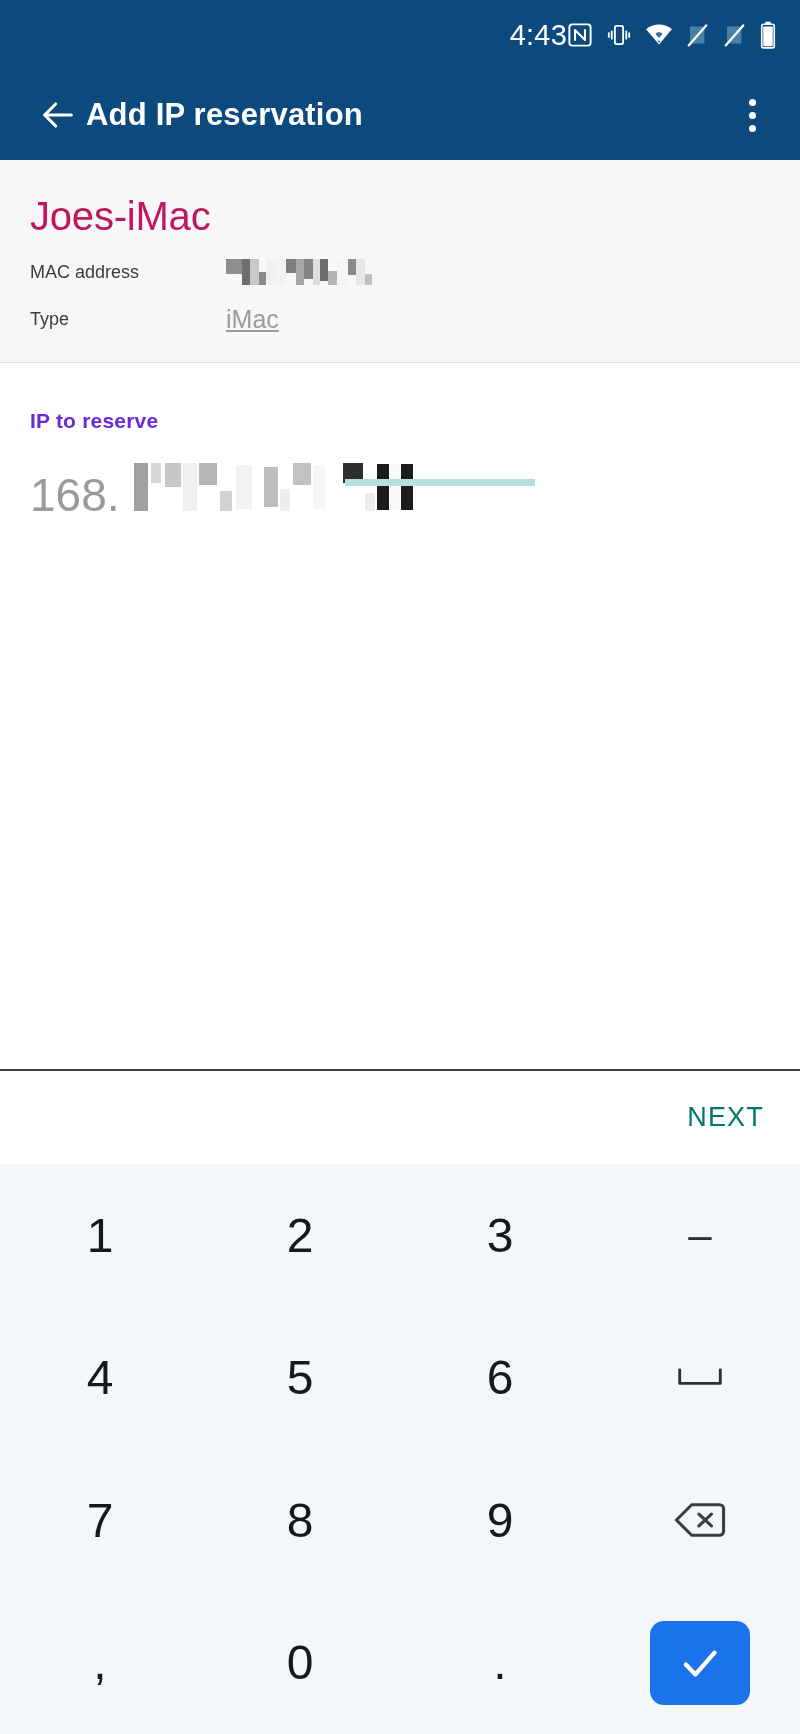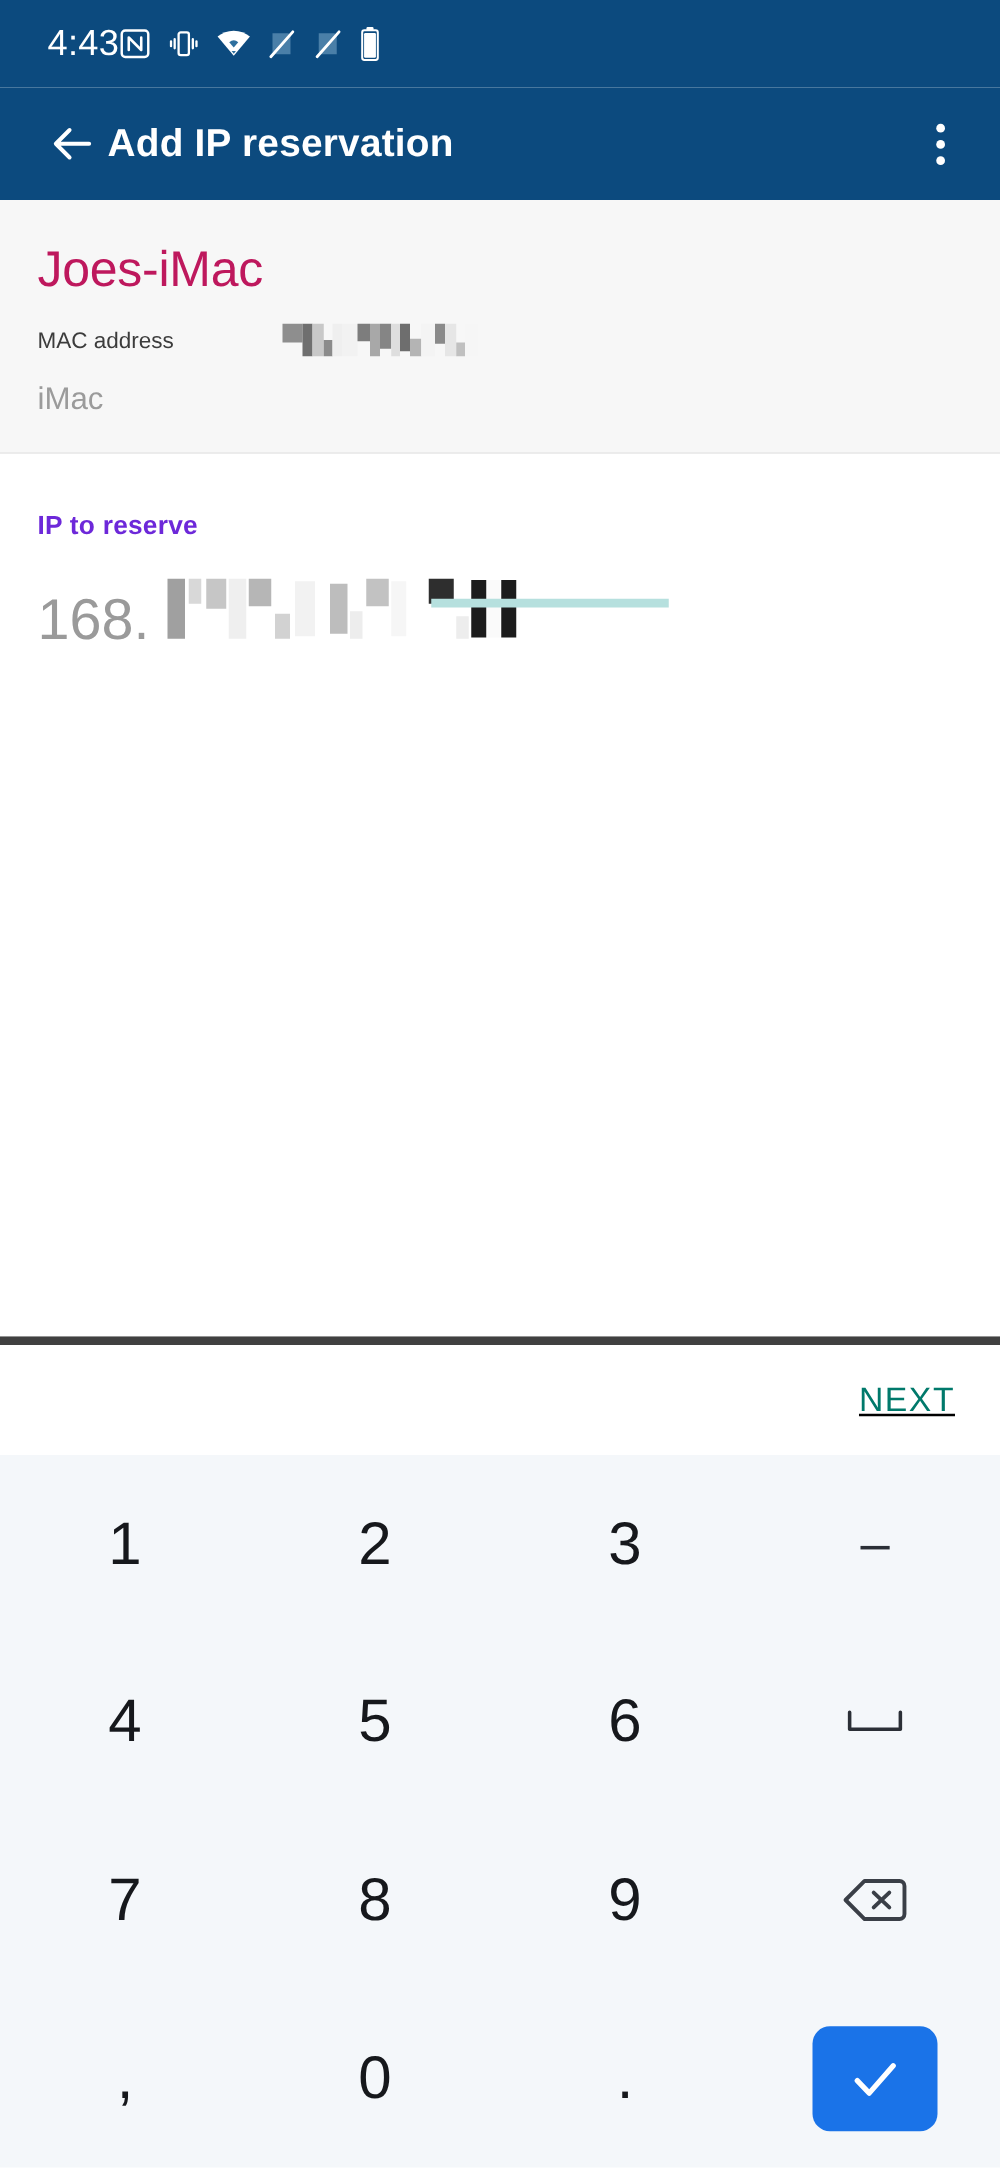--- a/index.html
+++ b/index.html
@@ -8,21 +8,21 @@
     font-family:"Liberation Sans", sans-serif;
     background:#ffffff;
     overflow:hidden;
     -webkit-font-smoothing:antialiased;
   }
   .screen { position:relative; width:800px; height:1734px; display:flex; flex-direction:column; }
 
   
   .statusbar {
     height:70px; background:#0c4a7e; flex:0 0 auto;
-    display:flex; align-items:center; justify-content:flex-start;
+    display:flex; align-items:center; justify-content:flex-end;
     padding:0 24px 0 38px;
   }
   .status-time { color:#ffffff; font-size:29px; letter-spacing:.2px; }
   .status-icons { display:flex; align-items:center; gap:13px; }
   .si { display:block; }
 
   
   .appbar {
     height:90px; background:#0c4a7e; flex:0 0 auto;
     display:flex; align-items:center; padding:0 22px 0 30px;
@@ -37,40 +37,40 @@
   .dot { width:7px; height:7px; border-radius:50%; background:#ffffff; }
 
   
   .device-card {
     background:#f7f7f7; flex:0 0 auto; padding:34px 30px 28px 30px;
     border-bottom:1px solid #e0e0e0;
   }
   .device-name { font-size:40px; color:#be185d; font-weight:normal; letter-spacing:-.2px; }
   .kv { display:flex; align-items:center; margin-top:20px; }
   .kv-key { font-size:18px; color:#3c3c3c; width:196px; flex:0 0 196px; }
-  .kv-val { font-size:25px; color:#9b9b9b; }
+  .kv-val { font-size:25px; color:#9b9b9b;text-decoration:underline; }
 
   
   .mosaic { display:flex; align-items:flex-end; height:26px; gap:0; }
   .mosaic i { display:block; height:100%; }
 
   
   .form-body { flex:1 1 auto; background:#ffffff; position:relative; padding:46px 30px 0 30px; }
   .field-label { font-size:21px; color:#6d28d9; font-weight:bold; letter-spacing:.2px; }
   .ip-row { display:flex; align-items:baseline; margin-top:30px; height:60px; }
   .ip-prefix { font-size:46px; color:#9a9a9a; letter-spacing:0px; }
   .ip-mosaic-wrap { display:flex; align-items:center; gap:0; margin-left:6px; }
   .ip-underline {
     position:absolute; left:345px; top:116px; width:190px; height:7px; background:#b6e0de;
   }
 
   
   .action-bar {
-    flex:0 0 auto; background:#ffffff; border-top:7px solid #404040;
-    height:95px; display:flex; align-items:center; justify-content:flex-end; padding-right:30px;text-decoration:underline;
+    flex:0 0 auto; background:#ffffff; border-top:2px solid #404040;
+    height:95px; display:flex; align-items:center; justify-content:flex-end; padding-right:30px;
   }
   .next-btn {
     font-size:27px; color:#00796b; font-weight:normal; letter-spacing:1.2px;
     background:none; border:none; font-family:inherit; cursor:pointer; padding:10px 6px;
   }
 
   
   .keypad { flex:0 0 auto; height:570px; background:#f4f7fa; display:flex; flex-direction:column; }
   .key-row { flex:1 1 0; display:flex; }
   .key {
@@ -163,20 +163,21 @@
         <i style="width:9px;background:#b4b4b4;height:14px;"></i>
         <i style="width:11px;background:#f4f4f4;height:26px;"></i>
         <i style="width:8px;background:#8a8a8a;height:16px;align-self:flex-start;"></i>
         <i style="width:9px;background:#e6e6e6;height:26px;"></i>
         <i style="width:7px;background:#c0c0c0;height:11px;align-self:flex-end;"></i>
         <i style="width:10px;background:#f6f6f6;height:26px;"></i>
       </div>
     </div>
 
     <div class="kv">
+      <div class="kv-key">Type</div>
       <div class="kv-val">iMac</div>
     </div>
   </div>
 
   <div class="form-body">
     <div class="field-label">IP to reserve</div>
 
     <div class="ip-row">
       <span class="ip-prefix">168.</span>
 

